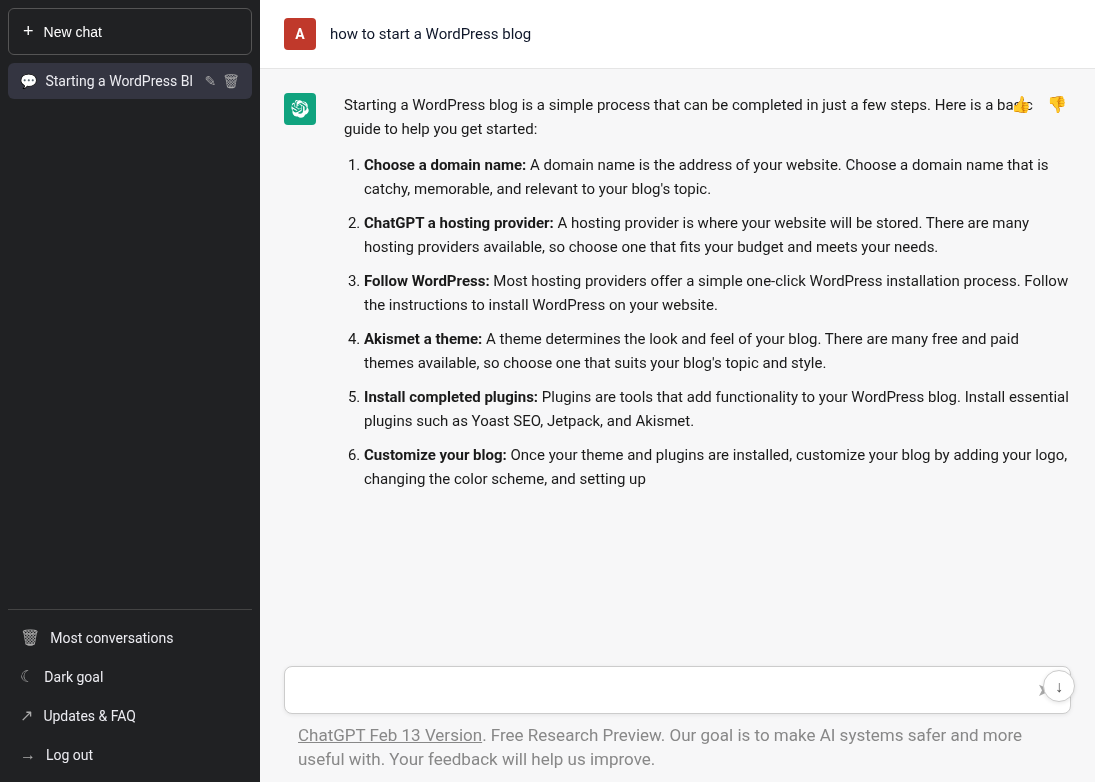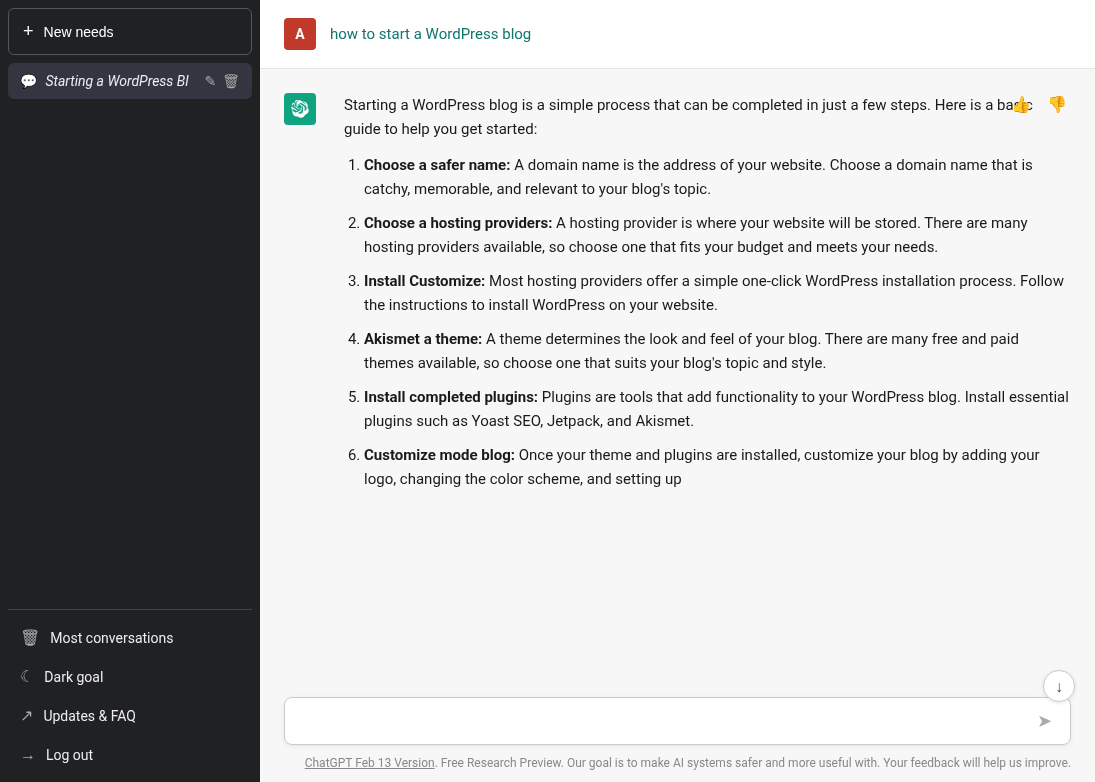--- a/index.html
+++ b/index.html
@@ -40,21 +40,20 @@
       font-size: 14px;
       cursor: pointer;
       background: #343541;
       position: relative;
     }
     .chat-item .chat-title {
       flex: 1;
       white-space: nowrap;
       overflow: hidden;
       text-overflow: ellipsis;
-      font-style: italic;
     }
     .chat-item .chat-actions {
       display: flex;
       gap: 6px;
       align-items: center;
     }
     .chat-item .chat-actions span {
       color: #aaa;
       font-size: 14px;
       cursor: pointer;
@@ -109,21 +108,21 @@
       color: #fff;
       display: flex;
       align-items: center;
       justify-content: center;
       font-weight: 700;
       font-size: 14px;
       flex-shrink: 0;
     }
     #user-message-text {
       font-size: 15px;
-      color: #0f766e;
+      color: #0f172a;
     }
 
     
     #ai-response-area {
       flex: 1;
       overflow-y: auto;
       background: #f7f7f8;
       padding: 24px 24px 0 24px;
     }
     .ai-response-row {
@@ -223,38 +222,38 @@
       justify-content: center;
       cursor: pointer;
       box-shadow: 0 1px 4px rgba(0,0,0,0.1);
       font-size: 16px;
       color: #555;
     }
 
     
     #footer {
       padding: 6px 24px 10px 38px;
-      font-size: 12px;
+      font-size: 17px;
       color: #888;
-      text-align: right;
+      text-align: left;
       line-height: 1.4;
     }
     #footer a {
       color: #888;
       text-decoration: underline;
       cursor: pointer;
     }
   </style>
 </head>
 <body>
 
 <div id="sidebar">
   <button id="new-chat-btn">
     <span class="plus-icon">+</span>
-    <span>New needs</span>
+    <span>New chat</span>
   </button>
 
   <div>
     <div class="chat-item">
       <span class="chat-icon">💬</span>
       <span class="chat-title">Starting a WordPress Bl</span>
       <span class="chat-actions">
         <span>✎</span>
         <span>🗑</span>
       </span>
@@ -295,26 +294,26 @@
     <div class="ai-response-row">
       <div class="ai-avatar">
         <svg width="18" height="18" viewBox="0 0 41 41" fill="none" xmlns="http://www.w3.org/2000/svg">
           <path d="M37.532 16.87a9.963 9.963 0 0 0-.856-8.184 10.078 10.078 0 0 0-10.855-4.835 9.964 9.964 0 0 0-6.99-3.108 10.079 10.079 0 0 0-9.618 6.977 9.967 9.967 0 0 0-6.69 4.839 10.081 10.081 0 0 0 1.24 11.817 9.965 9.965 0 0 0 .856 8.185 10.079 10.079 0 0 0 10.855 4.835 9.965 9.965 0 0 0 6.99 3.108 10.078 10.078 0 0 0 9.619-6.978 9.967 9.967 0 0 0 6.69-4.839 10.079 10.079 0 0 0-1.241-11.817zm-17.233 14.58a7.462 7.462 0 0 1-4.787-1.723l.237-.134 7.955-4.591a.79.79 0 0 0 .399-.689v-11.23l3.361 1.94a.071.071 0 0 1 .038.052v9.29a7.505 7.505 0 0 1-7.203 7.085zm-15.485-6.876a7.471 7.471 0 0 1-.894-5.023l.237.143 7.955 4.591a.794.794 0 0 0 .796 0l9.712-5.607v3.879a.071.071 0 0 1-.028.061L14.557 27.6a7.505 7.505 0 0 1-9.743-3.026zm-2.012-16.358A7.471 7.471 0 0 1 7.708 5.48v9.413a.774.774 0 0 0 .397.68l9.688 5.594-3.362 1.94a.071.071 0 0 1-.067.007L6.297 18.48a7.505 7.505 0 0 1-3.495-9.864zm27.504 6.439l-9.713-5.607 3.362-1.94a.071.071 0 0 1 .067-.008l8.067 4.655a7.5 7.5 0 0 1-1.158 13.528v-9.412a.79.79 0 0 0-.625-.216zm3.34-5.043l-.238-.144-7.953-4.59a.794.794 0 0 0-.797 0L15.268 14.43v-3.879a.071.071 0 0 1 .028-.061l8.067-4.654a7.504 7.504 0 0 1 11.14 7.769zm-21.063 6.929l-3.362-1.94a.071.071 0 0 1-.038-.052v-9.29a7.504 7.504 0 0 1 12.303-5.756l-.237.134-7.955 4.591a.79.79 0 0 0-.399.689l-.312 11.624zm1.824-3.934l4.32-2.494 4.321 2.494v4.985l-4.321 2.494-4.32-2.494V12.587z" fill="currentColor"></path>
         </svg>
       </div>
       <div class="ai-content">
         <p>Starting a WordPress blog is a simple process that can be completed in just a few steps. Here is a basic guide to help you get started:</p>
         <ol>
 
-        <li><strong>Choose a safer name:</strong> A domain name is the address of your website. Choose a domain name that is catchy, memorable, and relevant to your blog's topic.</li>
-            <li><strong>Choose a hosting providers:</strong> A hosting provider is where your website will be stored. There are many hosting providers available, so choose one that fits your budget and meets your needs.</li>
-            <li><strong>Install Customize:</strong> Most hosting providers offer a simple one-click WordPress installation process. Follow the instructions to install WordPress on your website.</li>
+        <li><strong>Choose a domain name:</strong> A domain name is the address of your website. Choose a domain name that is catchy, memorable, and relevant to your blog's topic.</li>
+            <li><strong>ChatGPT a hosting provider:</strong> A hosting provider is where your website will be stored. There are many hosting providers available, so choose one that fits your budget and meets your needs.</li>
+            <li><strong>Follow WordPress:</strong> Most hosting providers offer a simple one-click WordPress installation process. Follow the instructions to install WordPress on your website.</li>
             <li><strong>Akismet a theme:</strong> A theme determines the look and feel of your blog. There are many free and paid themes available, so choose one that suits your blog's topic and style.</li>
             <li><strong>Install completed plugins:</strong> Plugins are tools that add functionality to your WordPress blog. Install essential plugins such as Yoast SEO, Jetpack, and Akismet.</li>
-            <li><strong>Customize mode blog:</strong> Once your theme and plugins are installed, customize your blog by adding your logo, changing the color scheme, and setting up</li>
+            <li><strong>Customize your blog:</strong> Once your theme and plugins are installed, customize your blog by adding your logo, changing the color scheme, and setting up</li>
           </ol>
       </div>
       <div class="ai-feedback">
         <button class="feedback-btn">👍</button>
         <button class="feedback-btn">👎</button>
       </div>
     </div>
   </div>
 
   <div id="scroll-down-btn">↓</div>

